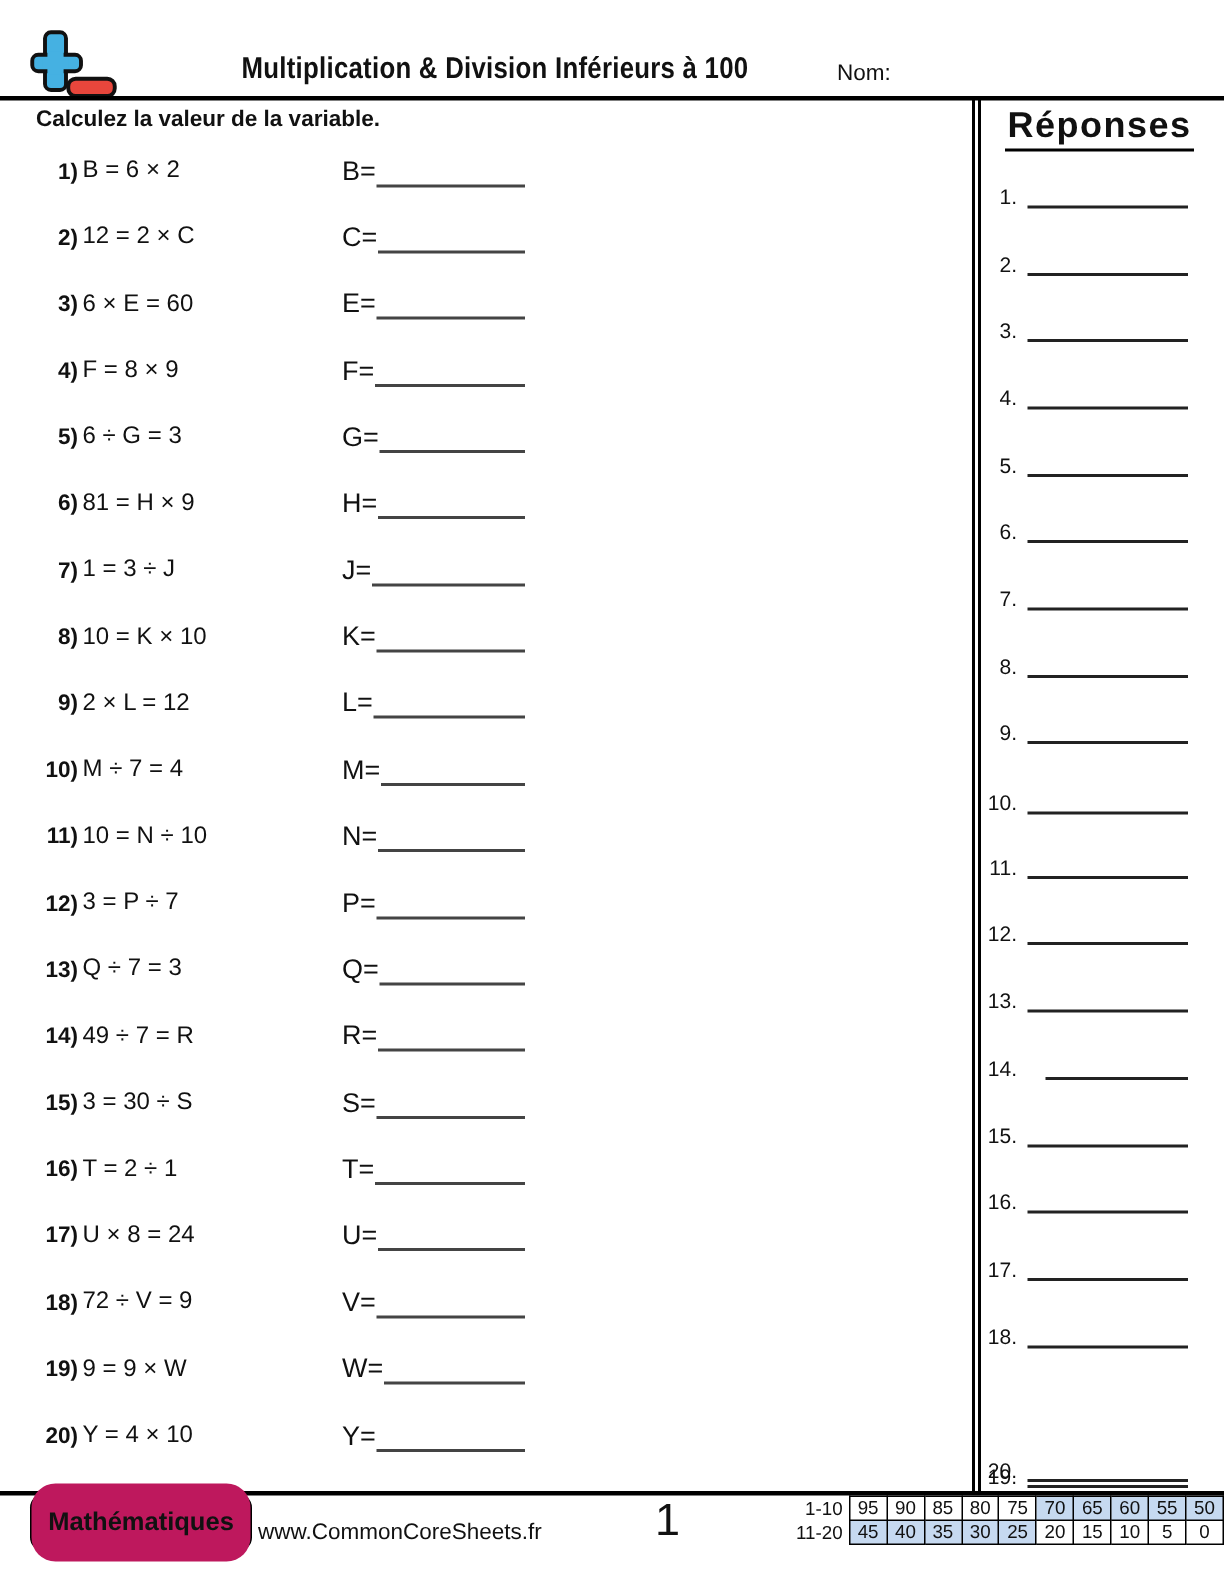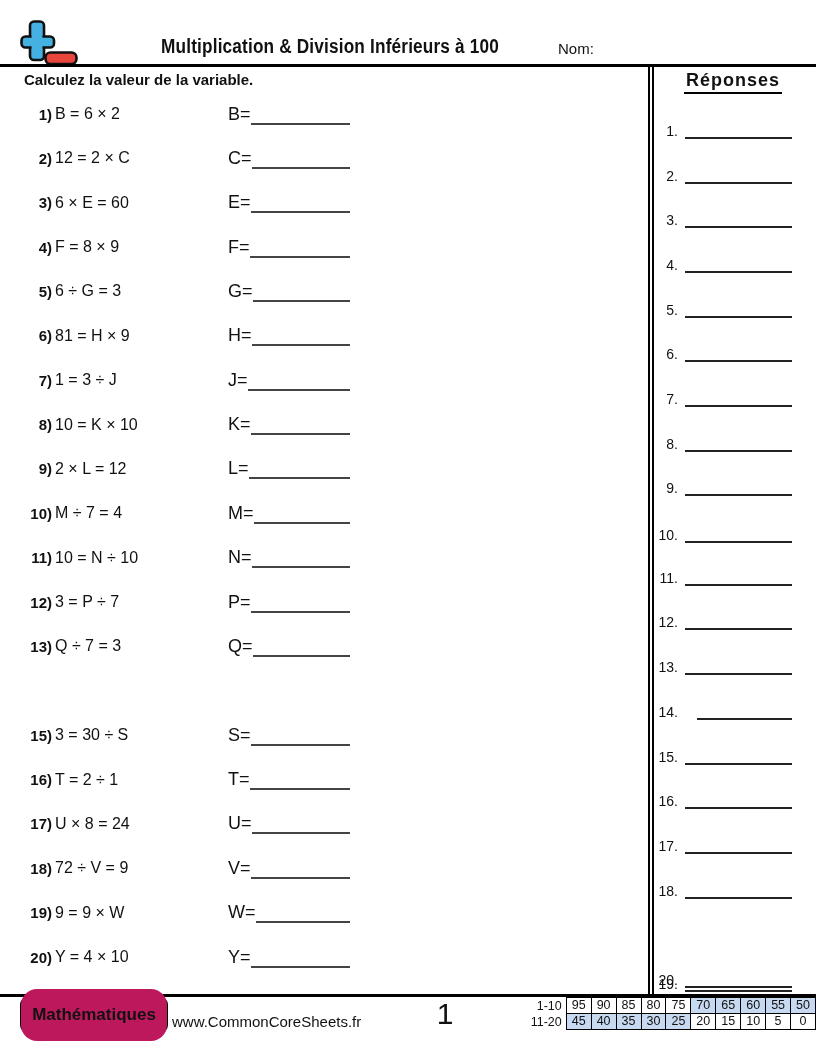--- a/index.html
+++ b/index.html
@@ -22,21 +22,21 @@
   .prow{position:absolute;left:0;width:648px;height:44px;display:flex;align-items:center;}
   .pnum{width:52px;text-align:right;font-weight:700;font-size:15px;flex:none;}
   .peq{margin-left:3px;font-size:16px;white-space:nowrap;}
   .pans{position:absolute;left:228px;width:122px;display:flex;align-items:flex-end;font-size:18px;}
   .palab{flex:none;}
   .pblank{flex:1;border-bottom:2px solid #444;margin-bottom:0px;height:18px;}
   
   .vsep{position:absolute;left:648px;top:64px;height:932px;width:2px;
         border-left:2px solid #000;border-right:2px solid #000;}
   .reponses-wrap{position:absolute;left:658px;top:70px;width:150px;text-align:center;}
-  .reponses{display:inline-block;font-size:18px;font-weight:700;border-bottom:2px solid #000;
+  .reponses{display:inline-block;font-size:24px;font-weight:700;border-bottom:2px solid #000;
             padding:0 2px 1px 2px;letter-spacing:1px;}
   .arow{position:absolute;left:648px;width:144px;height:20px;display:flex;align-items:flex-end;}
   .anum{width:30px;text-align:right;font-size:14px;flex:none;}
   .aline{flex:1;border-bottom:2px solid #222;margin-left:7px;height:16px;}
   
   .footer-divider{position:absolute;left:0;top:994px;width:816px;height:3px;background:#000;}
   .badge{position:absolute;left:20px;top:996px;width:148px;height:38px;background:#000;
          border-radius:9px;display:flex;align-items:center;justify-content:center;}
   .badge-pill{background:#be185d;border-radius:16px;padding:16px 11px;font-weight:700;font-size:17px;
               white-space:nowrap;}
@@ -161,20 +161,28 @@
         <span class="pans">
           <span class="palab">P=</span>
           <span class="pblank"></span>
         </span>
       </div>
       <div class="prow" style="top: 532.44px;">
         <span class="pnum">13)</span>
         <span class="peq">Q ÷ 7 = 3</span>
         <span class="pans">
           <span class="palab">Q=</span>
+          <span class="pblank"></span>
+        </span>
+      </div>
+      <div class="prow" style="top: 576.81px;">
+        <span class="pnum">14)</span>
+        <span class="peq">49 ÷ 7 = R</span>
+        <span class="pans">
+          <span class="palab">R=</span>
           <span class="pblank"></span>
         </span>
       </div>
       <div class="prow" style="top: 621.18px;">
         <span class="pnum">15)</span>
         <span class="peq">3 = 30 ÷ S</span>
         <span class="pans">
           <span class="palab">S=</span>
           <span class="pblank"></span>
         </span>

